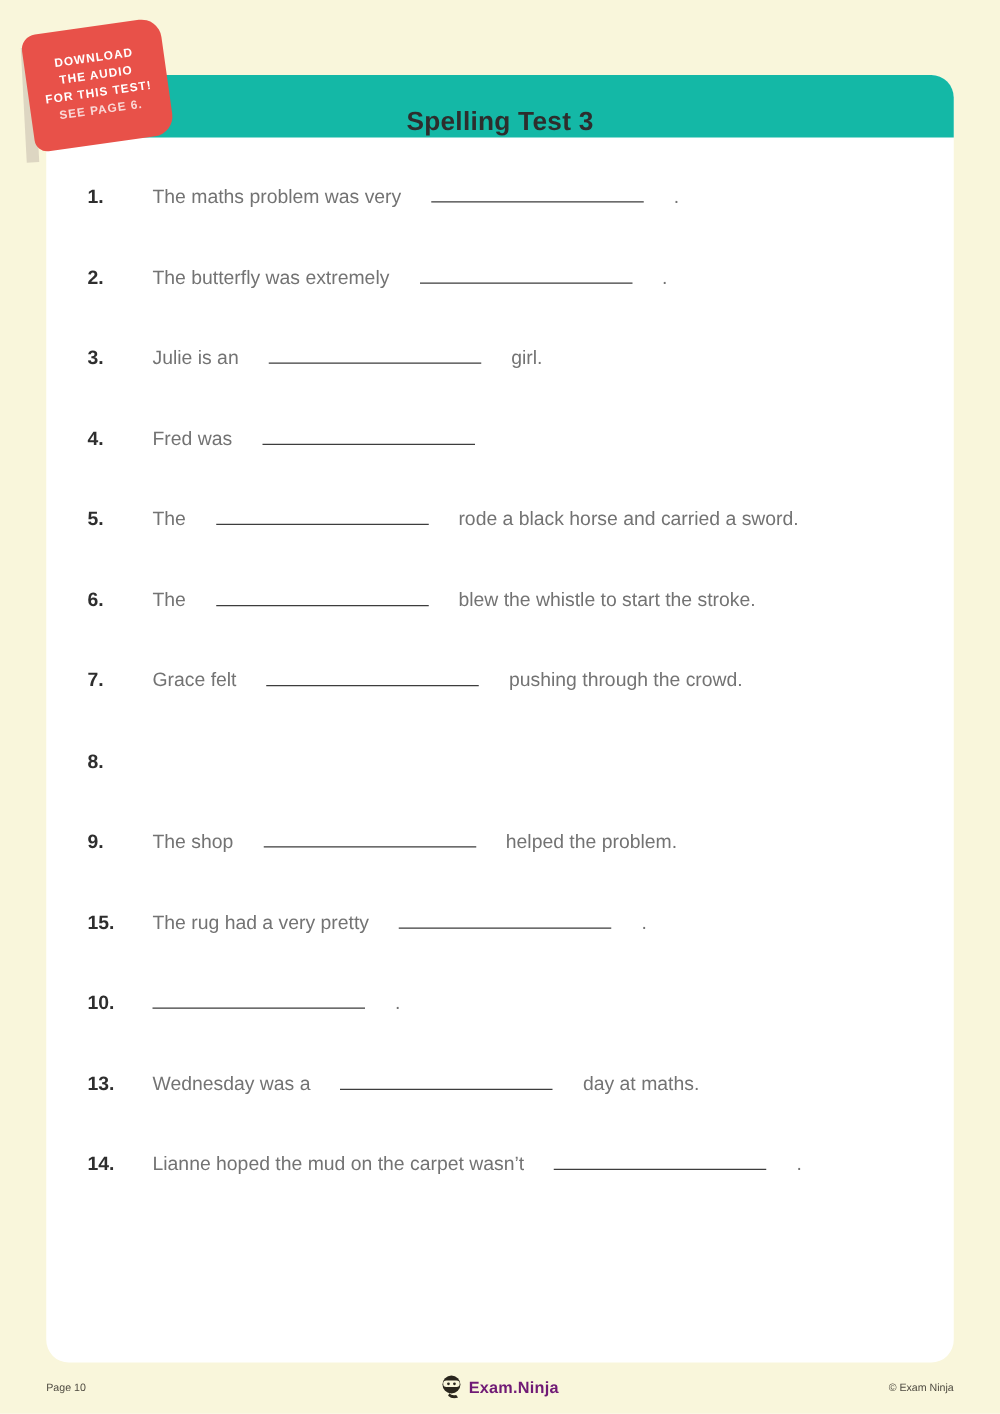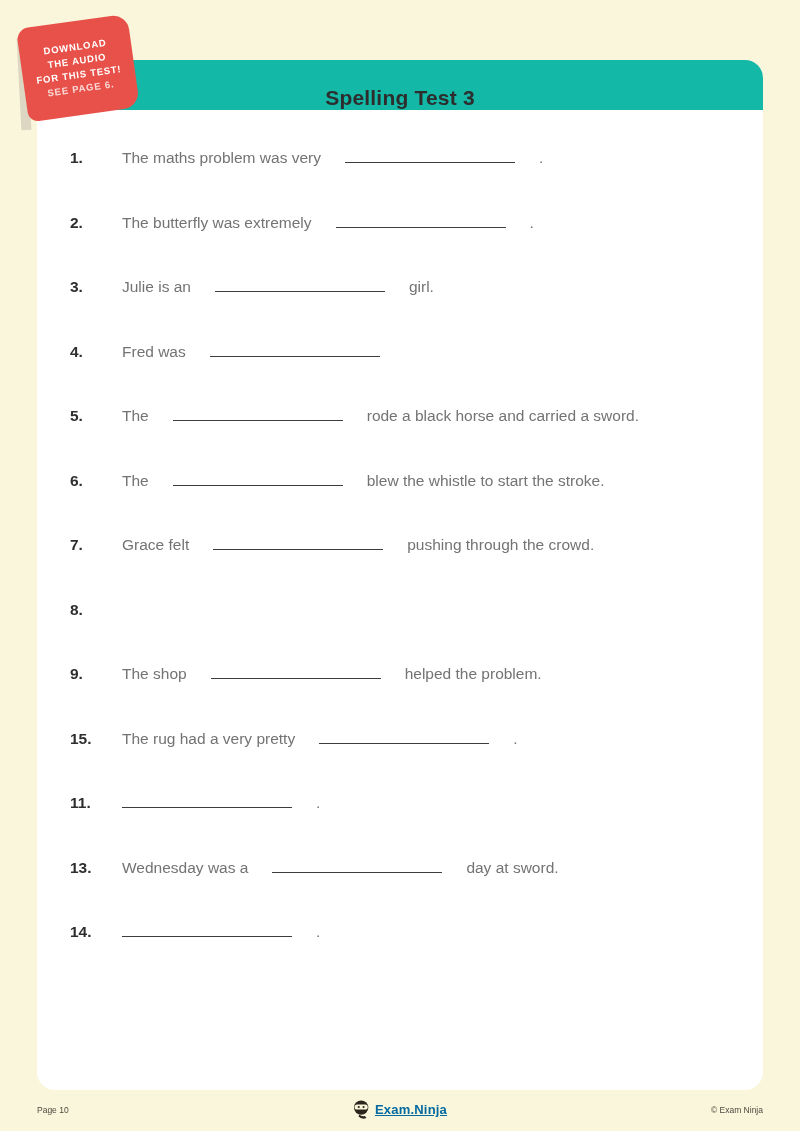--- a/index.html
+++ b/index.html
@@ -130,23 +130,22 @@
     position: absolute;
     left: 50%; top: 4px;
     transform: translateX(-50%);
     display: flex;
     align-items: center;
     gap: 5px;
   }
   .brand-name {
     font-size: 13px;
     font-weight: 700;
-    color: #0369a1;
+    color: #701a75;
     letter-spacing: 0.2px;
-    text-decoration: underline;
   }
   .ninja-icon { width: 17px; height: 19px; display: block; }
 </style>
 </head>
 <body>
 
 <div class="page">
 
   <div class="card">
     <div class="card-header">
@@ -232,40 +231,41 @@
   <div class="q-row">
     <span class="q-num">15.</span>
     <span class="q-sentence">
       <span class="q-pre">The rug had a very pretty</span>
       <span class="q-blank"></span>
       <span class="q-post">.</span>
     </span>
   </div>
 
   <div class="q-row">
-    <span class="q-num">11.</span>
+    <span class="q-num">10.</span>
     <span class="q-sentence">
       <span class="q-blank"></span>
       <span class="q-post">.</span>
     </span>
   </div>
 
 
   <div class="q-row">
     <span class="q-num">13.</span>
     <span class="q-sentence">
       <span class="q-pre">Wednesday was a</span>
       <span class="q-blank"></span>
-      <span class="q-post">day at sword.</span>
+      <span class="q-post">day at maths.</span>
     </span>
   </div>
 
   <div class="q-row">
     <span class="q-num">14.</span>
     <span class="q-sentence">
+      <span class="q-pre">Lianne hoped the mud on the carpet wasn’t</span>
       <span class="q-blank"></span>
       <span class="q-post">.</span>
     </span>
   </div>
 </div>
   </div>
 
   <div class="badge-fold"></div>
   <div class="badge">
     <div class="line">DOWNLOAD</div>

